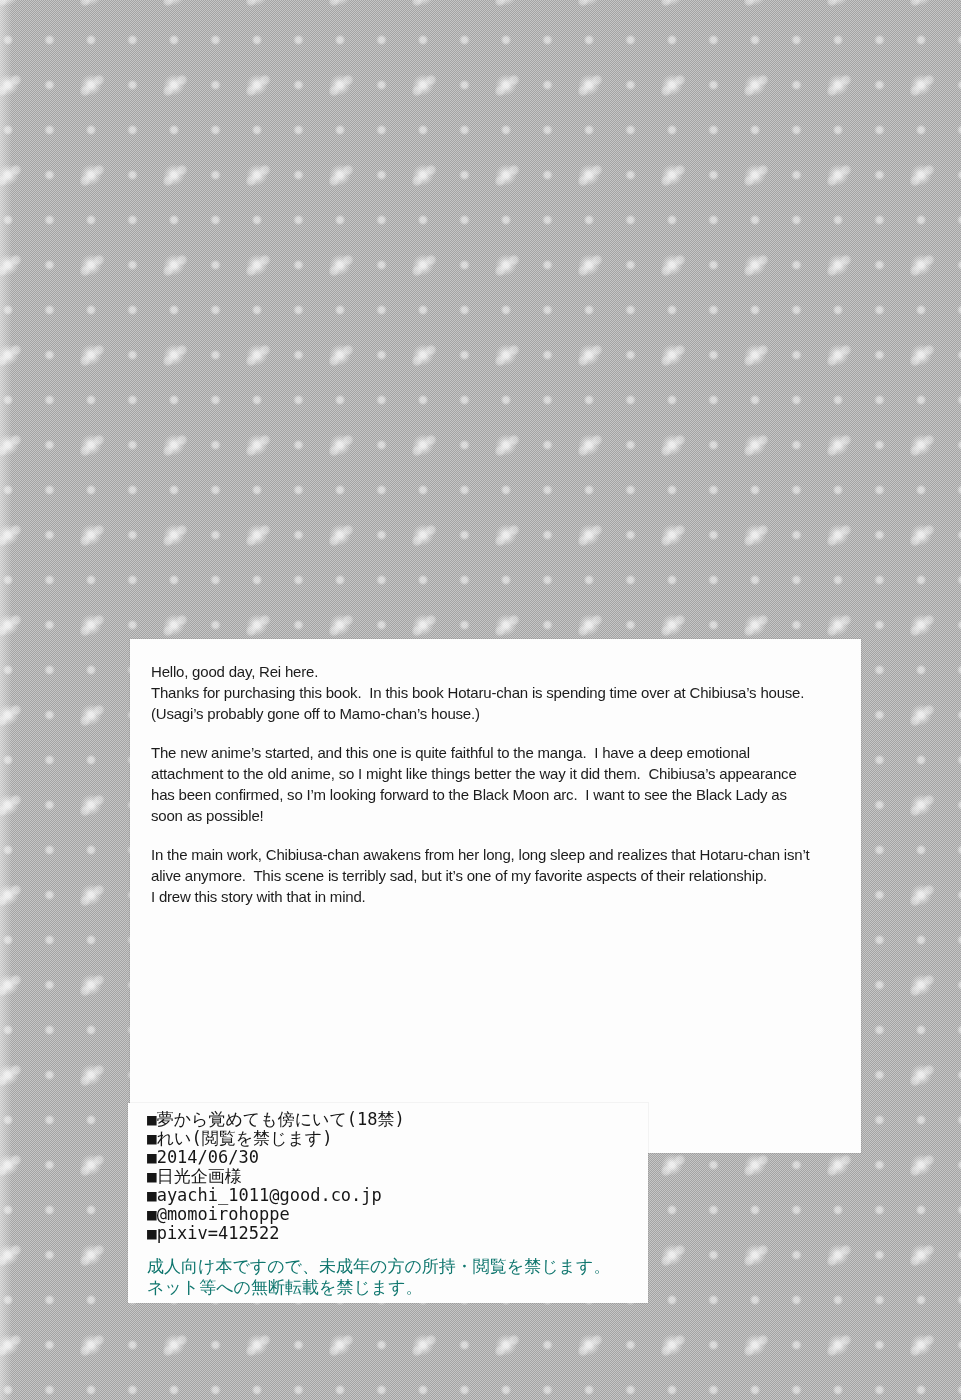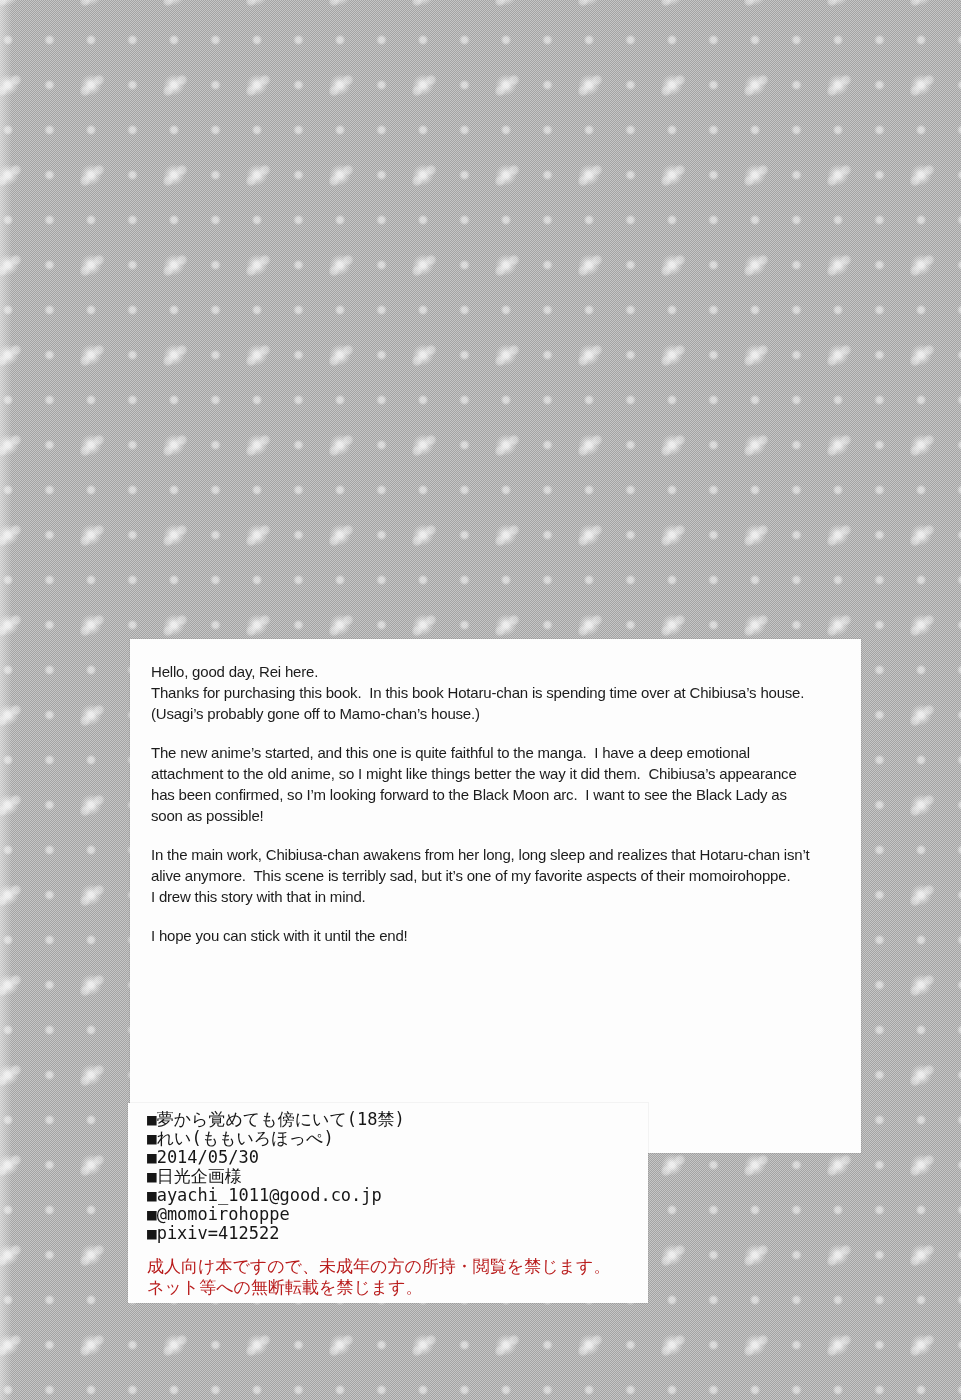--- a/index.html
+++ b/index.html
@@ -80,56 +80,55 @@
   }
   .credit-line .bullet {
     flex: 0 0 auto;
     font-size: 16px;
   }
   .warning {
     margin: 13px 0 8px 0;
     font-family: "DejaVu Sans Mono", monospace;
     font-size: 17px;
     line-height: 21px;
-    color: #b91c1c;
+    color: #0f766e;
     white-space: pre-wrap;
   }
 </style>
 </head>
 <body>
 
 <div class="page">
 
   <section class="afterword-box">
     <p>Hello, good day, Rei here.
 Thanks for purchasing this book.  In this book Hotaru-chan is spending time over at Chibiusa’s house.
 (Usagi’s probably gone off to Mamo-chan’s house.)</p>
     <p>The new anime’s started, and this one is quite faithful to the manga.  I have a deep emotional
 attachment to the old anime, so I might like things better the way it did them.  Chibiusa’s appearance
 has been confirmed, so I’m looking forward to the Black Moon arc.  I want to see the Black Lady as
 soon as possible!</p>
     <p>In the main work, Chibiusa-chan awakens from her long, long sleep and realizes that Hotaru-chan isn’t
-alive anymore.  This scene is terribly sad, but it’s one of my favorite aspects of their momoirohoppe.
+alive anymore.  This scene is terribly sad, but it’s one of my favorite aspects of their relationship.
 I drew this story with that in mind.</p>
-    <p>I hope you can stick with it until the end!</p>
   </section>
 
   <section class="credits-box">
     <ul class="credits-list">
       <li class="credit-line">
         <span class="bullet">■</span>
         <span class="credit-text">夢から覚めても傍にいて(18禁)</span>
       </li>
       <li class="credit-line">
         <span class="bullet">■</span>
-        <span class="credit-text">れい(ももいろほっぺ)</span>
+        <span class="credit-text">れい(閲覧を禁じます)</span>
       </li>
       <li class="credit-line">
         <span class="bullet">■</span>
-        <span class="credit-text">2014/05/30</span>
+        <span class="credit-text">2014/06/30</span>
       </li>
       <li class="credit-line">
         <span class="bullet">■</span>
         <span class="credit-text">日光企画様</span>
       </li>
       <li class="credit-line">
         <span class="bullet">■</span>
         <span class="credit-text">ayachi_1011@good.co.jp</span>
       </li>
       <li class="credit-line">

